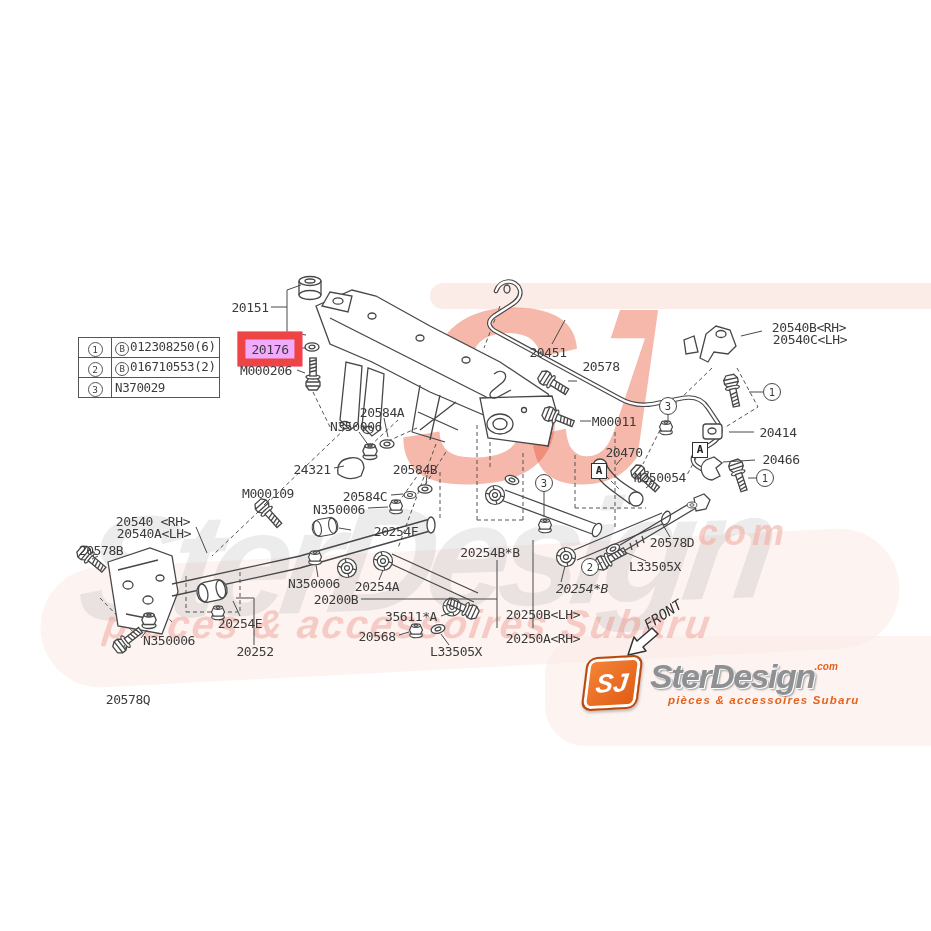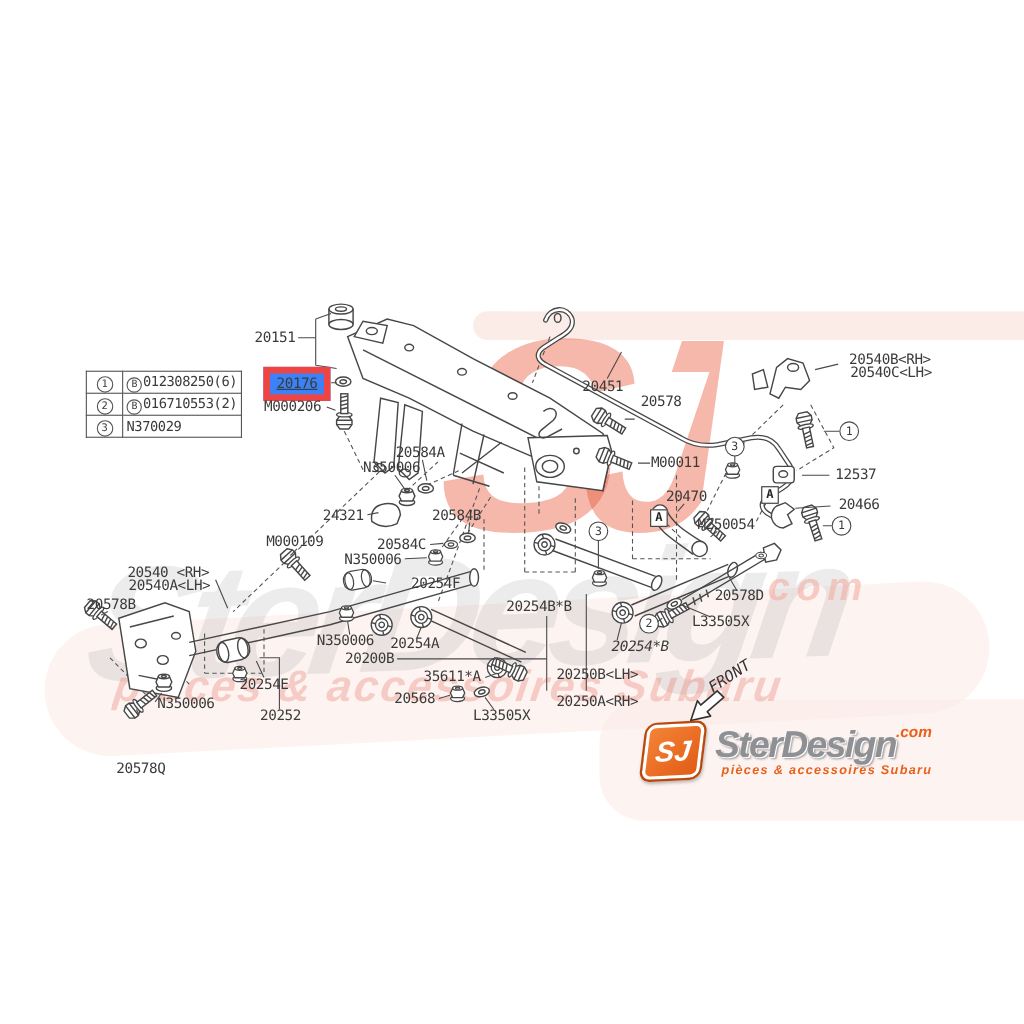--- a/index.html
+++ b/index.html
@@ -30,21 +30,21 @@
   #art .ln{stroke:#474747;stroke-width:1.3;fill:none;}
   #art .fw{fill:#fff;}
   #art .dash{stroke:#555;stroke-width:1;fill:none;stroke-dasharray:4 3;}
   #art .lead{stroke:#4a4a4a;stroke-width:1;fill:none;}
   #art .tube{stroke:#474747;stroke-width:4.6;fill:none;stroke-linecap:round;}
   #art .tube-in{stroke:#fff;stroke-width:2.3;fill:none;stroke-linecap:round;}
   #art text{fill:#333;}
   
   .plabel{position:absolute;z-index:4;transform:translate(-50%,-50%);
           font-size:13px;letter-spacing:-0.4px;color:#3b3b3b;white-space:pre;line-height:1;}
-  .plabel.hl{border:6px solid #ef4444;padding:3px 6px;background:#3b82f6;text-decoration:underline;}
+  .plabel.hl{border:8px solid #ef4444;padding:3px 6px;background:#f0abfc;}
   .ccallout{position:absolute;z-index:4;transform:translate(-50%,-50%);width:16px;height:16px;
             border:1.3px solid #474747;border-radius:50%;background:#fff;color:#3b3b3b;
             font-size:10.5px;line-height:16px;text-align:center;}
   .bcallout{position:absolute;z-index:4;transform:translate(-50%,-50%);width:14px;height:14px;
             border:1.5px solid #333;background:#fff;color:#222;font-weight:bold;
             font-size:11px;line-height:14px;text-align:center;}
   
   #legend{position:absolute;left:78px;top:337px;z-index:4;border-collapse:collapse;background:#fff;}
   #legend td{border:1.3px solid #555;height:19px;font-size:12.5px;color:#3b3b3b;
              padding:0 3px;white-space:nowrap;letter-spacing:-0.4px;}
@@ -61,23 +61,23 @@
              box-shadow:inset 0 0 0 3px #fff, 1px 2px 3px rgba(0,0,0,0.25);
              display:flex;align-items:center;justify-content:center;
              font-family:"Liberation Sans",sans-serif;font-style:italic;font-weight:bold;
              font-size:26px;color:#fff;}
   #logo-textcol{display:flex;flex-direction:column;line-height:1;}
   .brandrow{white-space:nowrap;}
   #logo-brand{font-family:"Liberation Sans",sans-serif;font-style:italic;font-weight:bold;
               font-size:34px;letter-spacing:-1.5px;color:#8e9094;
               text-shadow:1px 1px 0 #fff,2px 2px 2px #9a9a9a;}
   #logo-tld{font-family:"Liberation Sans",sans-serif;font-style:italic;font-weight:bold;
-            font-size:14px;color:#e8611c;vertical-align:18px;letter-spacing:0;}
+            font-size:10px;color:#e8611c;vertical-align:18px;letter-spacing:0;}
   #logo-tagline{font-family:"Liberation Sans",sans-serif;font-style:italic;font-weight:bold;
-                font-size:11.5px;color:#e8611c;letter-spacing:1.2px;margin-top:2px;margin-left:6px;}
+                font-size:11.5px;color:#e8611c;letter-spacing:1.2px;margin-top:2px;margin-left:18px;}
 </style>
 </head>
 <body>
 
 <div id="stage">
 
   <div class="wm" id="wm-band-top"></div>
   <div class="wm" id="wm-band-mid"></div>
   <div class="wm" id="wm-band-logo"></div>
   <div class="wm" id="wm-slogo">SJ</div>
@@ -300,21 +300,21 @@
 <div class="plabel" style="left: 250px; top: 307px;">20151</div>
     <div class="plabel hl" style="left: 270px; top: 349px;">20176</div>
     <div class="plabel" style="left: 266px; top: 370px;">M000206</div>
     <div class="plabel" style="left: 548px; top: 352px;">20451</div>
     <div class="plabel" style="left: 601px; top: 366px;">20578</div>
     <div class="plabel" style="left: 809px; top: 327px;">20540B&lt;RH&gt;</div>
     <div class="plabel" style="left: 810px; top: 339px;">20540C&lt;LH&gt;</div>
     <div class="plabel" style="left: 382px; top: 412px;">20584A</div>
     <div class="plabel" style="left: 356px; top: 426px;">N350006</div>
     <div class="plabel" style="left: 614px; top: 421px;">M00011</div>
-    <div class="plabel" style="left: 778px; top: 432px;">12537</div>
+    <div class="plabel" style="left: 778px; top: 432px;">20414</div>
     <div class="plabel" style="left: 781px; top: 459px;">20466</div>
     <div class="plabel" style="left: 312px; top: 469px;">24321</div>
     <div class="plabel" style="left: 415px; top: 469px;">20584B</div>
     <div class="plabel" style="left: 624px; top: 452px;">20470</div>
     <div class="plabel" style="left: 268px; top: 493px;">M000109</div>
     <div class="plabel" style="left: 365px; top: 496px;">20584C</div>
     <div class="plabel" style="left: 339px; top: 509px;">N350006</div>
     <div class="plabel" style="left: 660px; top: 477px;">M250054</div>
     <div class="plabel" style="left: 153px; top: 521px;">20540 &lt;RH&gt;</div>
     <div class="plabel" style="left: 154px; top: 533px;">20540A&lt;LH&gt;</div>

